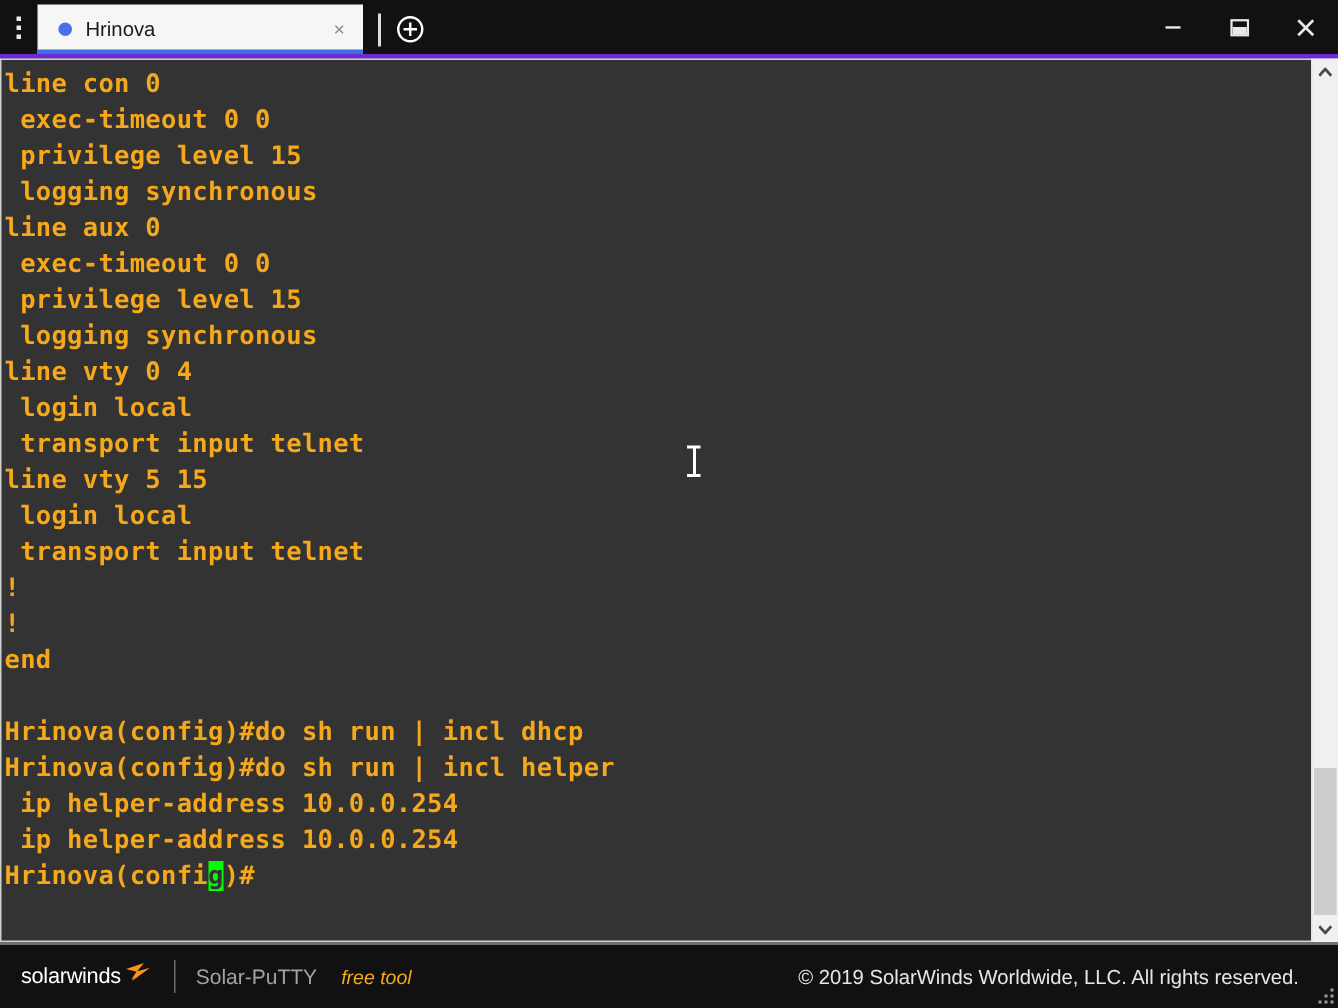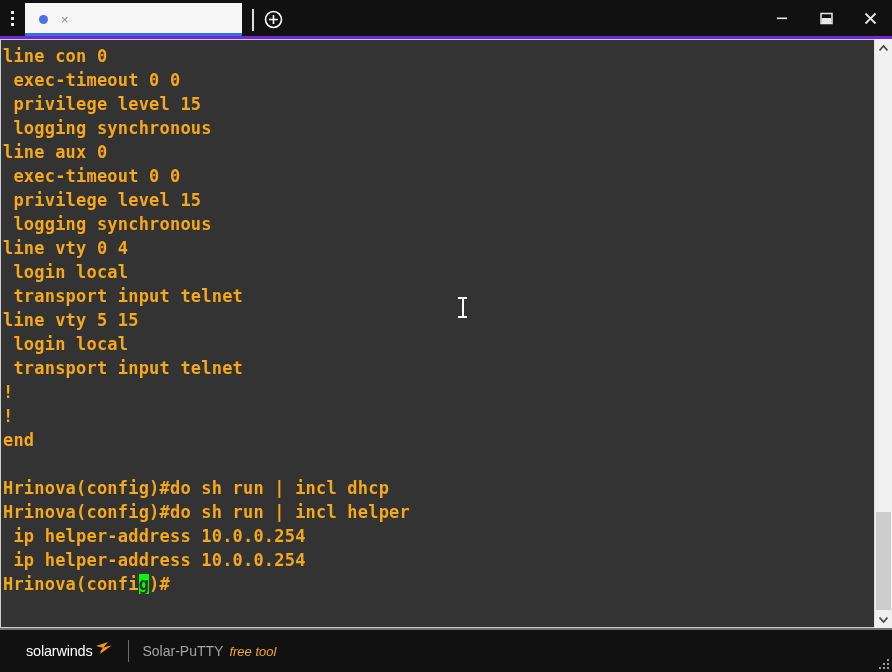--- a/index.html
+++ b/index.html
@@ -209,21 +209,21 @@
     cursor: pointer;
   }
 
   
   .footer {
     flex: 0 0 44px;
     height: 44px;
     background: #111111;
     display: flex;
     align-items: center;
-    padding: 0 14px 0 26px;
+    padding: 0 14px 0 14px;
     position: relative;
     border-top: 2px solid #707070;
   }
   .brand {
     display: flex;
     align-items: center;
   }
   .brand-word {
     font-size: 14.5px;
     color: #ffffff;
@@ -242,21 +242,21 @@
     margin: 0 14px;
   }
   .prod {
     font-size: 14px;
     color: #a3a3a3;
   }
   .freetool {
     font-size: 13px;
     color: #f5a81c;
     font-style: italic;
-    margin-left: 6px;
+    margin-left: 16px;
   }
   .copy {
     margin-left: auto;
     font-size: 13.5px;
     color: #e6e6e6;
     padding-right: 12px;
   }
   .grip {
     position: absolute;
     right: 3px;
@@ -280,20 +280,21 @@
   <div class="titlebar">
 
     <div class="menu-dots">
       <i></i>
       <i></i>
       <i></i>
     </div>
 
     <div class="tab">
       <span class="tab-dot"></span>
+      <span class="tab-label">Hrinova</span>
       <span class="tab-close">×</span>
     </div>
 
     <div class="tab-sep"></div>
 
     <div class="newtab">
       <svg width="19" height="19" viewBox="0 0 19 19">
         <circle cx="9.5" cy="9.5" r="8" fill="none" stroke="#ffffff" stroke-width="1.6"></circle>
         <line x1="9.5" y1="5" x2="9.5" y2="14" stroke="#ffffff" stroke-width="1.6"></line>
         <line x1="5" y1="9.5" x2="14" y2="9.5" stroke="#ffffff" stroke-width="1.6"></line>
@@ -358,20 +359,21 @@
           <path d="M9 8.4 L18 5.2 L6 14 Z" fill="#f7941e"></path>
         </svg>
       </span>
     </div>
 
     <div class="fsep"></div>
 
     <span class="prod">Solar-PuTTY</span>
     <span class="freetool">free tool</span>
 
+    <span class="copy">© 2019 SolarWinds Worldwide, LLC. All rights reserved.</span>
 
     <span class="grip">
       <i style="right:0px;bottom:0px"></i>
       <i style="right:4px;bottom:0px"></i>
       <i style="right:8px;bottom:0px"></i>
       <i style="right:0px;bottom:4px"></i>
       <i style="right:4px;bottom:4px"></i>
       <i style="right:0px;bottom:8px"></i>
     </span>
   </div>

